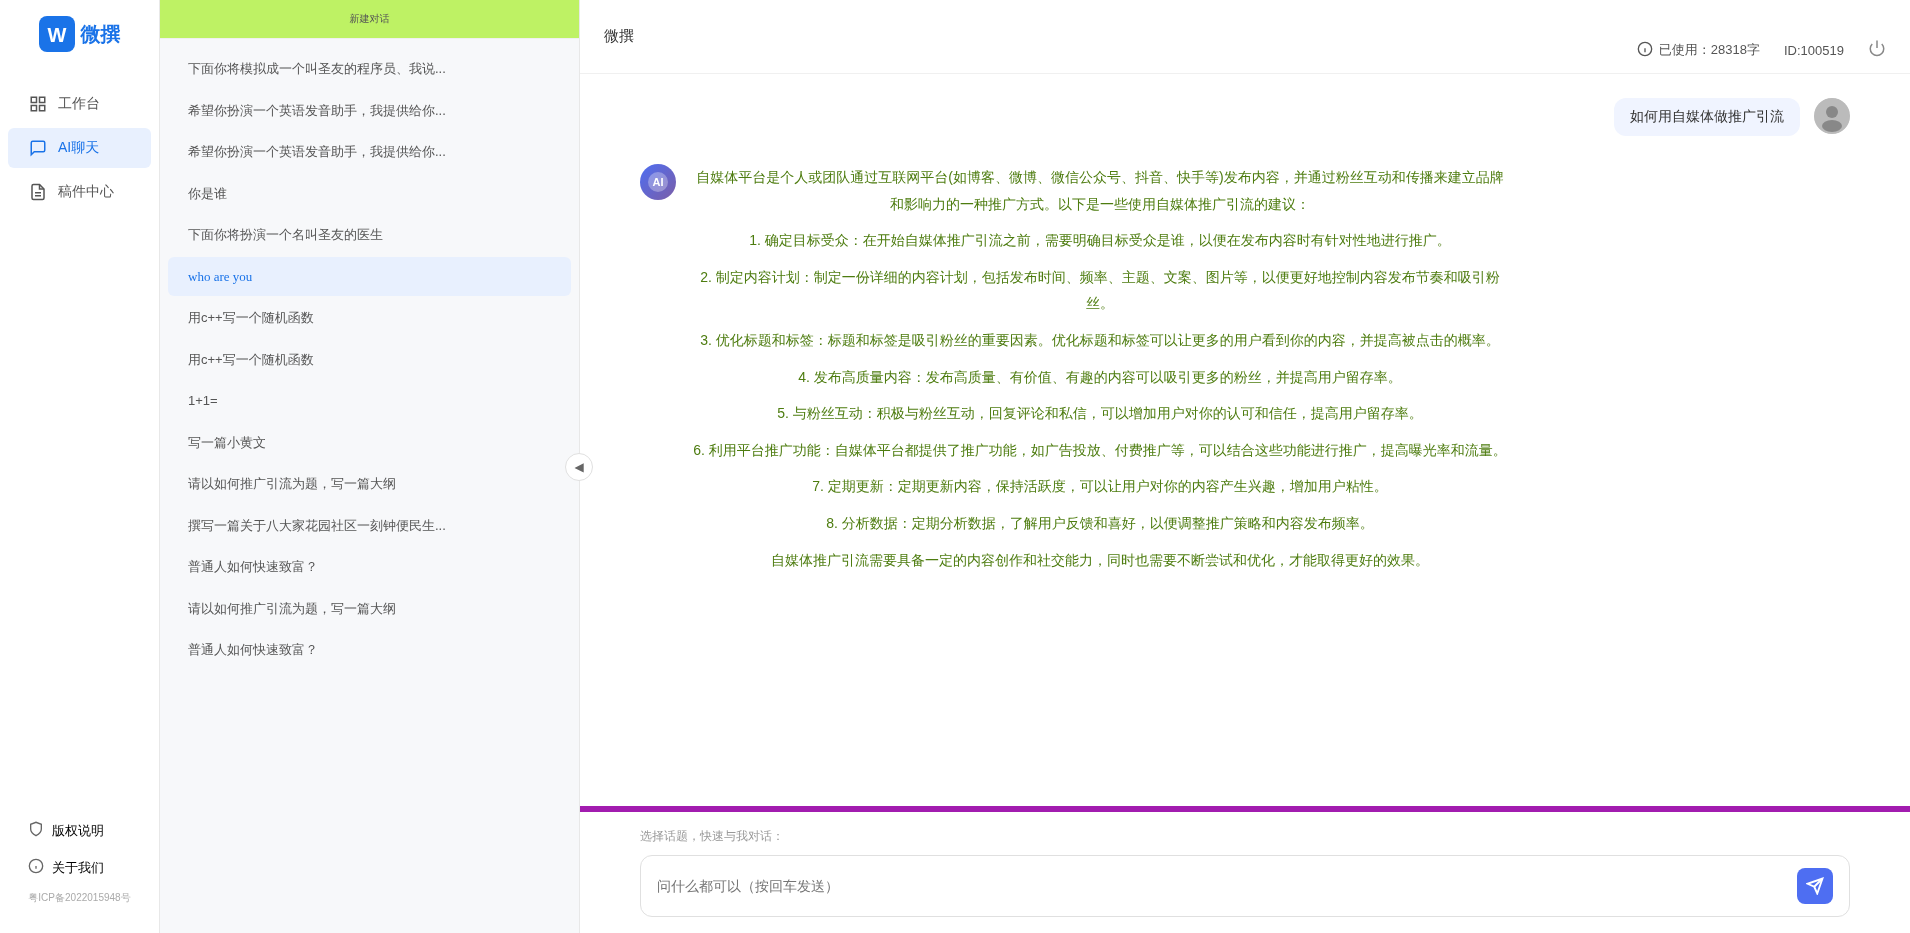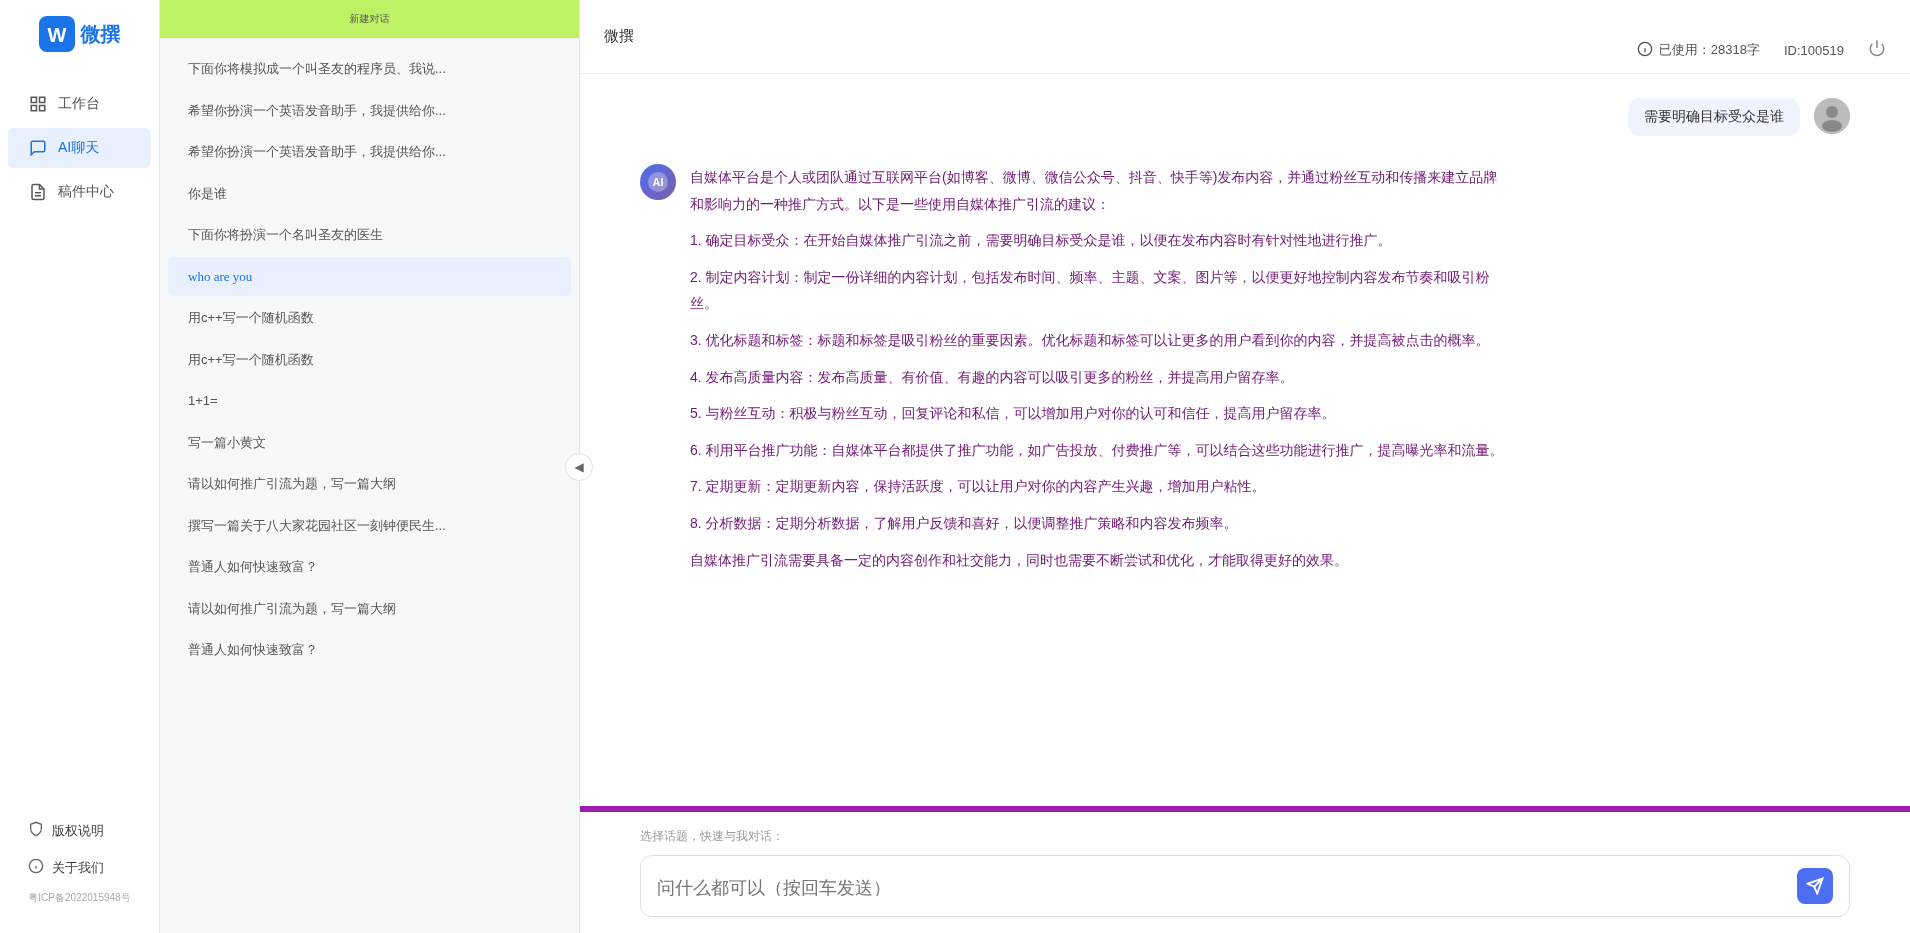--- a/index.html
+++ b/index.html
@@ -58,21 +58,21 @@
       width: 100%;
       gap: 2px;
       padding-bottom: 8px;
     }
     .sidebar-bottom-item {
       display: flex;
       align-items: center;
       gap: 8px;
       padding: 8px 20px;
       cursor: pointer;
-      color: #404040;
+      color: #000000;
       font-size: 13px;
       margin: 0 8px;
       border-radius: 6px;
     }
     .icp-text {
       font-size: 10px;
       color: #aaa;
       text-align: center;
       padding: 4px;
     }
@@ -212,21 +212,21 @@
       font-size: 14px;
       color: #333;
     }
     .user-message {
       background: #f0f4ff;
       padding: 10px 16px;
       border-radius: 12px;
       font-size: 14px;
       color: #333;
     }
-    .ai-message { font-size: 14px; color: #701a75; line-height: 1.9; }
+    .ai-message { font-size: 14px; color: #4d7c0f; line-height: 1.9; text-align: center; }
     .ai-message p { margin-bottom: 10px; }
 
     
     .input-area {
       border-top: 6px solid #a21caf;
       padding: 16px 60px;
       background: #fff;
     }
     .quick-prompts {
       font-size: 12px;
@@ -239,21 +239,21 @@
       border: 1px solid #e0e0e0;
       border-radius: 12px;
       padding: 12px 16px;
       background: #fff;
       gap: 10px;
     }
     .input-field {
       flex: 1;
       border: none;
       outline: none;
-      font-size: 18px;
+      font-size: 14px;
       color: #7f1d1d;
       background: transparent;
       resize: none;
       font-family: Liberation Mono, monospace;
     }
     .send-btn {
       width: 36px;
       height: 36px;
       background: #4e6ef2;
       border-radius: 8px;
@@ -388,21 +388,21 @@
   <div class="messages-area">
 
     <div class="message-row user">
       <div class="avatar user-avatar">
         <svg width="36" height="36" viewBox="0 0 36 36" fill="none">
           <rect width="36" height="36" rx="18" fill="#bbb"></rect>
           <circle cx="18" cy="14" r="6" fill="#888"></circle>
           <ellipse cx="18" cy="28" rx="10" ry="6" fill="#888"></ellipse>
         </svg>
       </div>
-      <div class="user-message">需要明确目标受众是谁</div>
+      <div class="user-message">如何用自媒体做推广引流</div>
     </div>
 
     <div class="message-row">
       <div class="avatar ai-avatar">
         <svg width="24" height="24" viewBox="0 0 24 24" fill="none">
           <circle cx="12" cy="12" r="10" fill="rgba(255,255,255,0.3)"></circle>
           <text x="12" y="16" text-anchor="middle" fill="white" font-size="11" font-weight="bold" font-family="Arial">AI</text>
         </svg>
       </div>
       <div class="ai-message message-content" id="ai-message-content">

